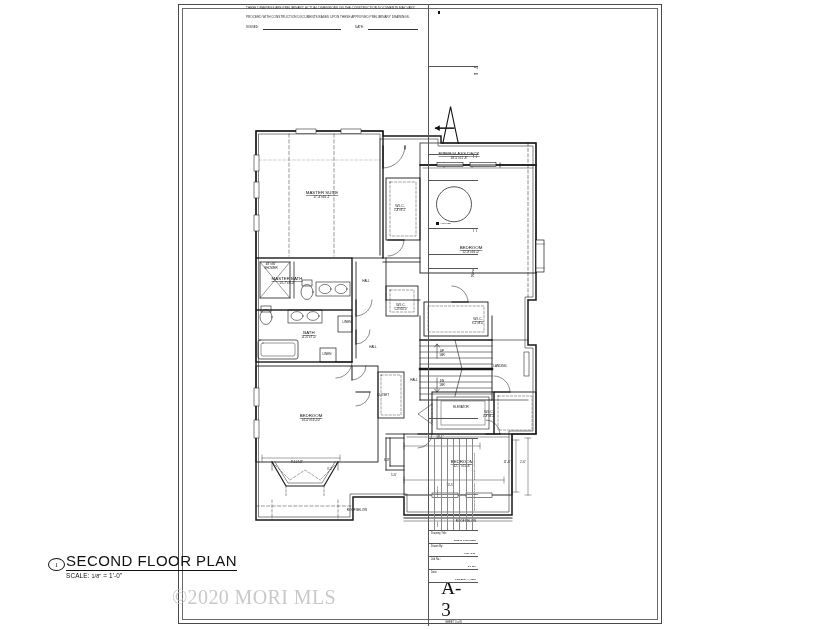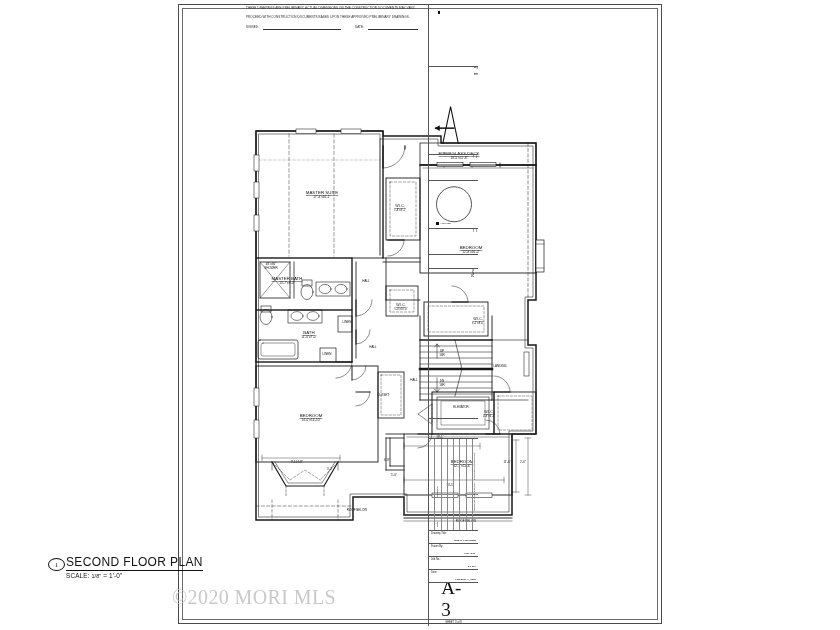--- a/index.html
+++ b/index.html
@@ -95,21 +95,21 @@
   #plan{position:absolute;left:0;top:0;width:428px;height:620px;}
   svg{display:block;}
   text{font-family:"Liberation Sans",sans-serif;fill:#111;}
 
   
   #plantitle{position:absolute;left:48px;top:552px;width:190px;height:26px;}
   .bub{position:absolute;left:0;top:6px;width:15px;height:11px;border:.9px solid #111;
        border-radius:50%;font-size:6.4px;text-align:center;line-height:11px;
        font-family:"Liberation Serif",serif;}
   .ptxt{position:absolute;left:18px;top:0px;}
-  .ptitle{font-size:12px;letter-spacing:.03em;color:#111;
+  .ptitle{font-size:15px;letter-spacing:.03em;color:#111;
       border-bottom:1.1px solid #111;display:inline-block;padding-bottom:.5px;}
   .pscale{font-size:6.4px;letter-spacing:.02em;color:#111;margin-top:1.5px;}
   .pscale .frac{display:inline-block;position:relative;top:-.4px;font-size:5.4px;}
 
   
   #wm{position:absolute;left:172px;top:586px;font-size:20px;
       font-family:"Liberation Serif",serif;color:#c9c9c9;white-space:nowrap;
       letter-spacing:.02em;}
 </style>
 </head>

